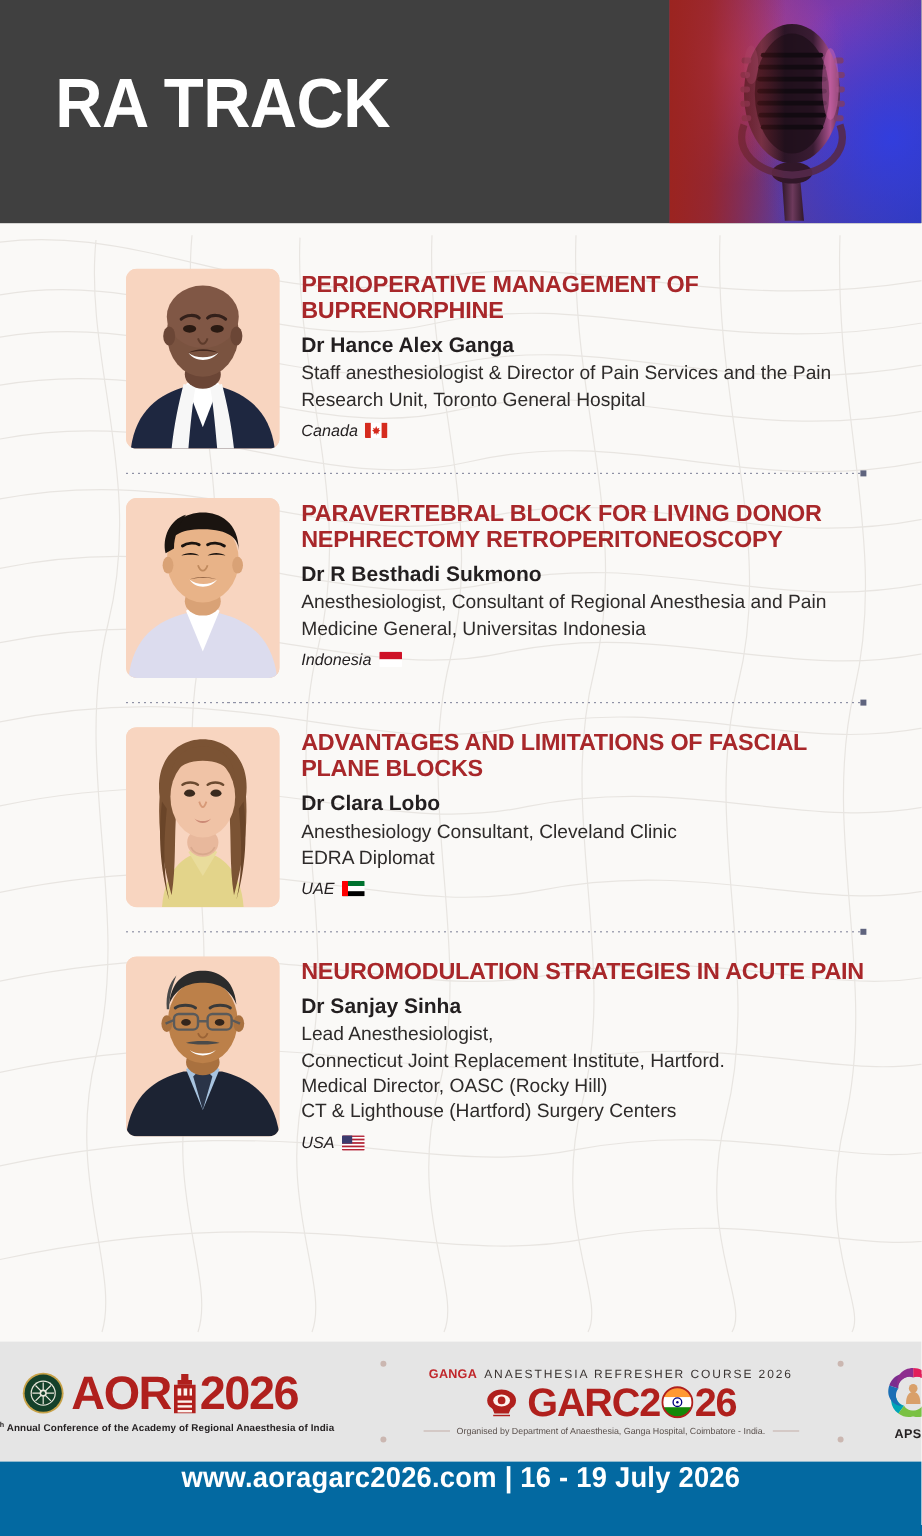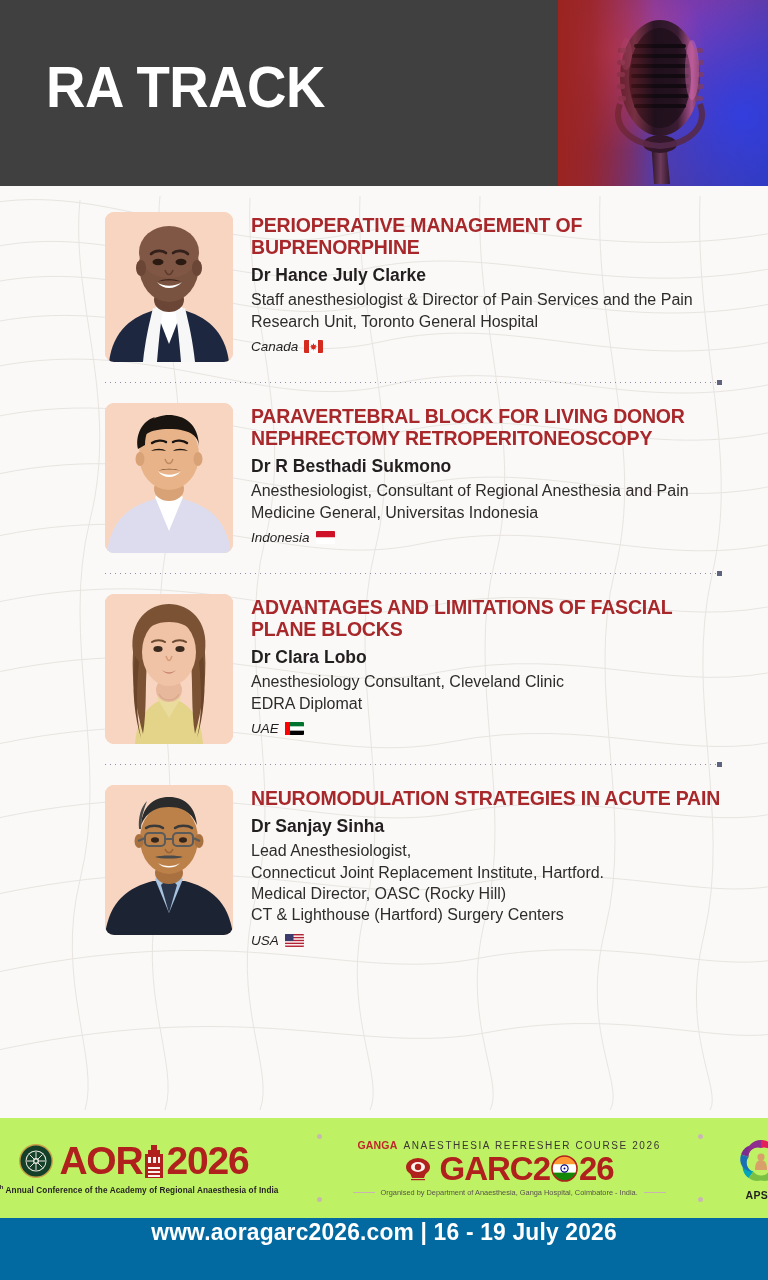--- a/index.html
+++ b/index.html
@@ -62,20 +62,21 @@
   .speakers {
     position:relative;
     z-index:2;
     padding:26px 0 0 0;
   }
   .speaker {
     position:relative;
     display:flex;
     padding:0 28px 0 105px;
     min-height:150px;
+    margin-top:12px;
   }
   .photo {
     flex:0 0 auto;
     width:128px; height:150px;
     border-radius:9px;
     background:#f8d5c0;
     overflow:hidden;
     position:relative;
   }
   .photo svg { display:block; width:128px; height:150px; }
@@ -128,21 +129,21 @@
     right:-2px; top:-2px;
     width:5px; height:5px;
     background:#2c3356;
   }
 
   
   .logo-band {
     position:absolute;
     left:0; right:0; bottom:62px;
     height:100px;
-    background:#bef264;
+    background:#e5e5e5;
     z-index:3;
     display:flex;
     align-items:center;
     justify-content:center;
     gap:16px;
   }
   .logo-cell { display:flex; flex-direction:column; align-items:center; justify-content:center; }
   .aora-cell { padding:0 14px 0 26px; }
   .aora-row { display:flex; align-items:center; gap:5px; }
   .aora-word {
@@ -319,21 +320,21 @@
         <ellipse cx="76" cy="50" rx="5.5" ry="3.2" fill="#2a1a12"></ellipse>
         <path d="M46,42 C50,38 58,38 61,41" stroke="#33201a" stroke-width="2.6" fill="none" stroke-linecap="round"></path>
         <path d="M68,41 C71,38 79,38 83,42" stroke="#33201a" stroke-width="2.6" fill="none" stroke-linecap="round"></path>
         <path d="M60,58 C62,64 66,64 68,58" stroke="#5d3b2b" stroke-width="1.6" fill="none"></path>
         <path d="M52,70 C58,78 70,78 77,70 C70,75 58,75 52,70 Z" fill="#ffffff"></path>
         <path d="M52,70 C58,66 70,66 77,70 C70,68 58,68 52,70 Z" fill="#43281e"></path>
       </svg>
     </div>
     <div class="info">
       <div class="talk-title">PERIOPERATIVE MANAGEMENT OF BUPRENORPHINE</div>
-      <div class="sp-name">Dr Hance July Clarke</div>
+      <div class="sp-name">Dr Hance Alex Ganga</div>
       <div class="sp-affil">Staff anesthesiologist &amp; Director of Pain Services and the Pain Research Unit, Toronto General Hospital</div>
       <div class="sp-country">
         <span>Canada</span>
         <span class="flag">
           <svg width="19" height="13" viewBox="0 0 19 13">
             <rect width="19" height="13" fill="#ffffff"></rect>
             <rect width="5" height="13" fill="#d52b1e"></rect>
             <rect x="14" width="5" height="13" fill="#d52b1e"></rect>
             <path d="M9.5,3 L10.4,5.2 L12.2,4.4 L11.5,6.3 L13,6.6 L11.3,7.9 L11.7,9.4 L9.9,9 L9.5,11 L9.1,9 L7.3,9.4 L7.7,7.9 L6,6.6 L7.5,6.3 L6.8,4.4 L8.6,5.2 Z" fill="#d52b1e"></path>
           </svg>

